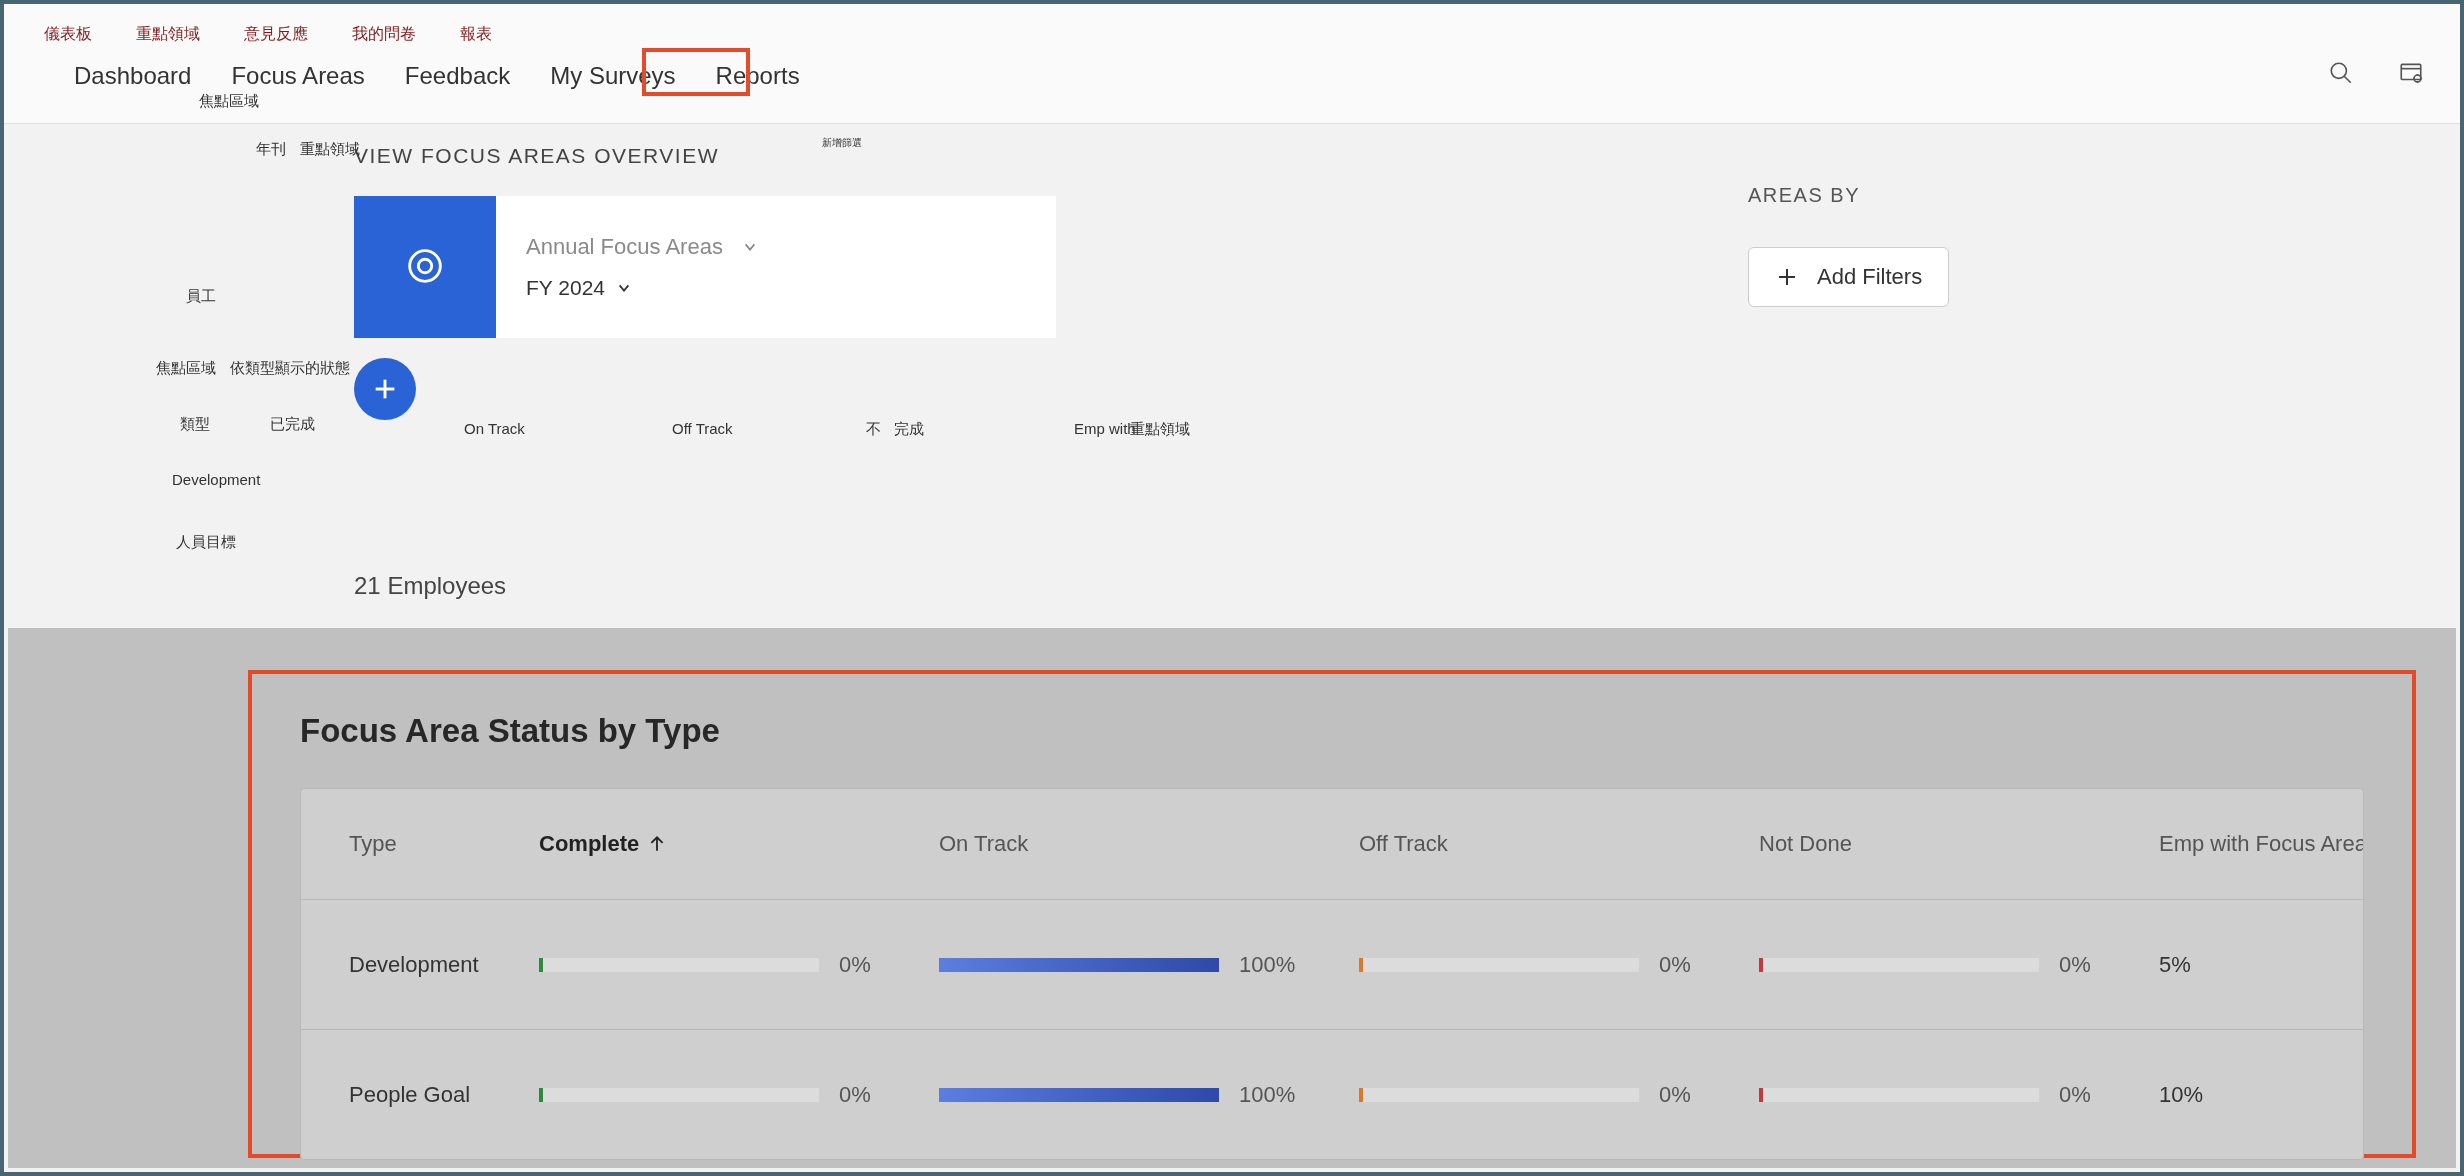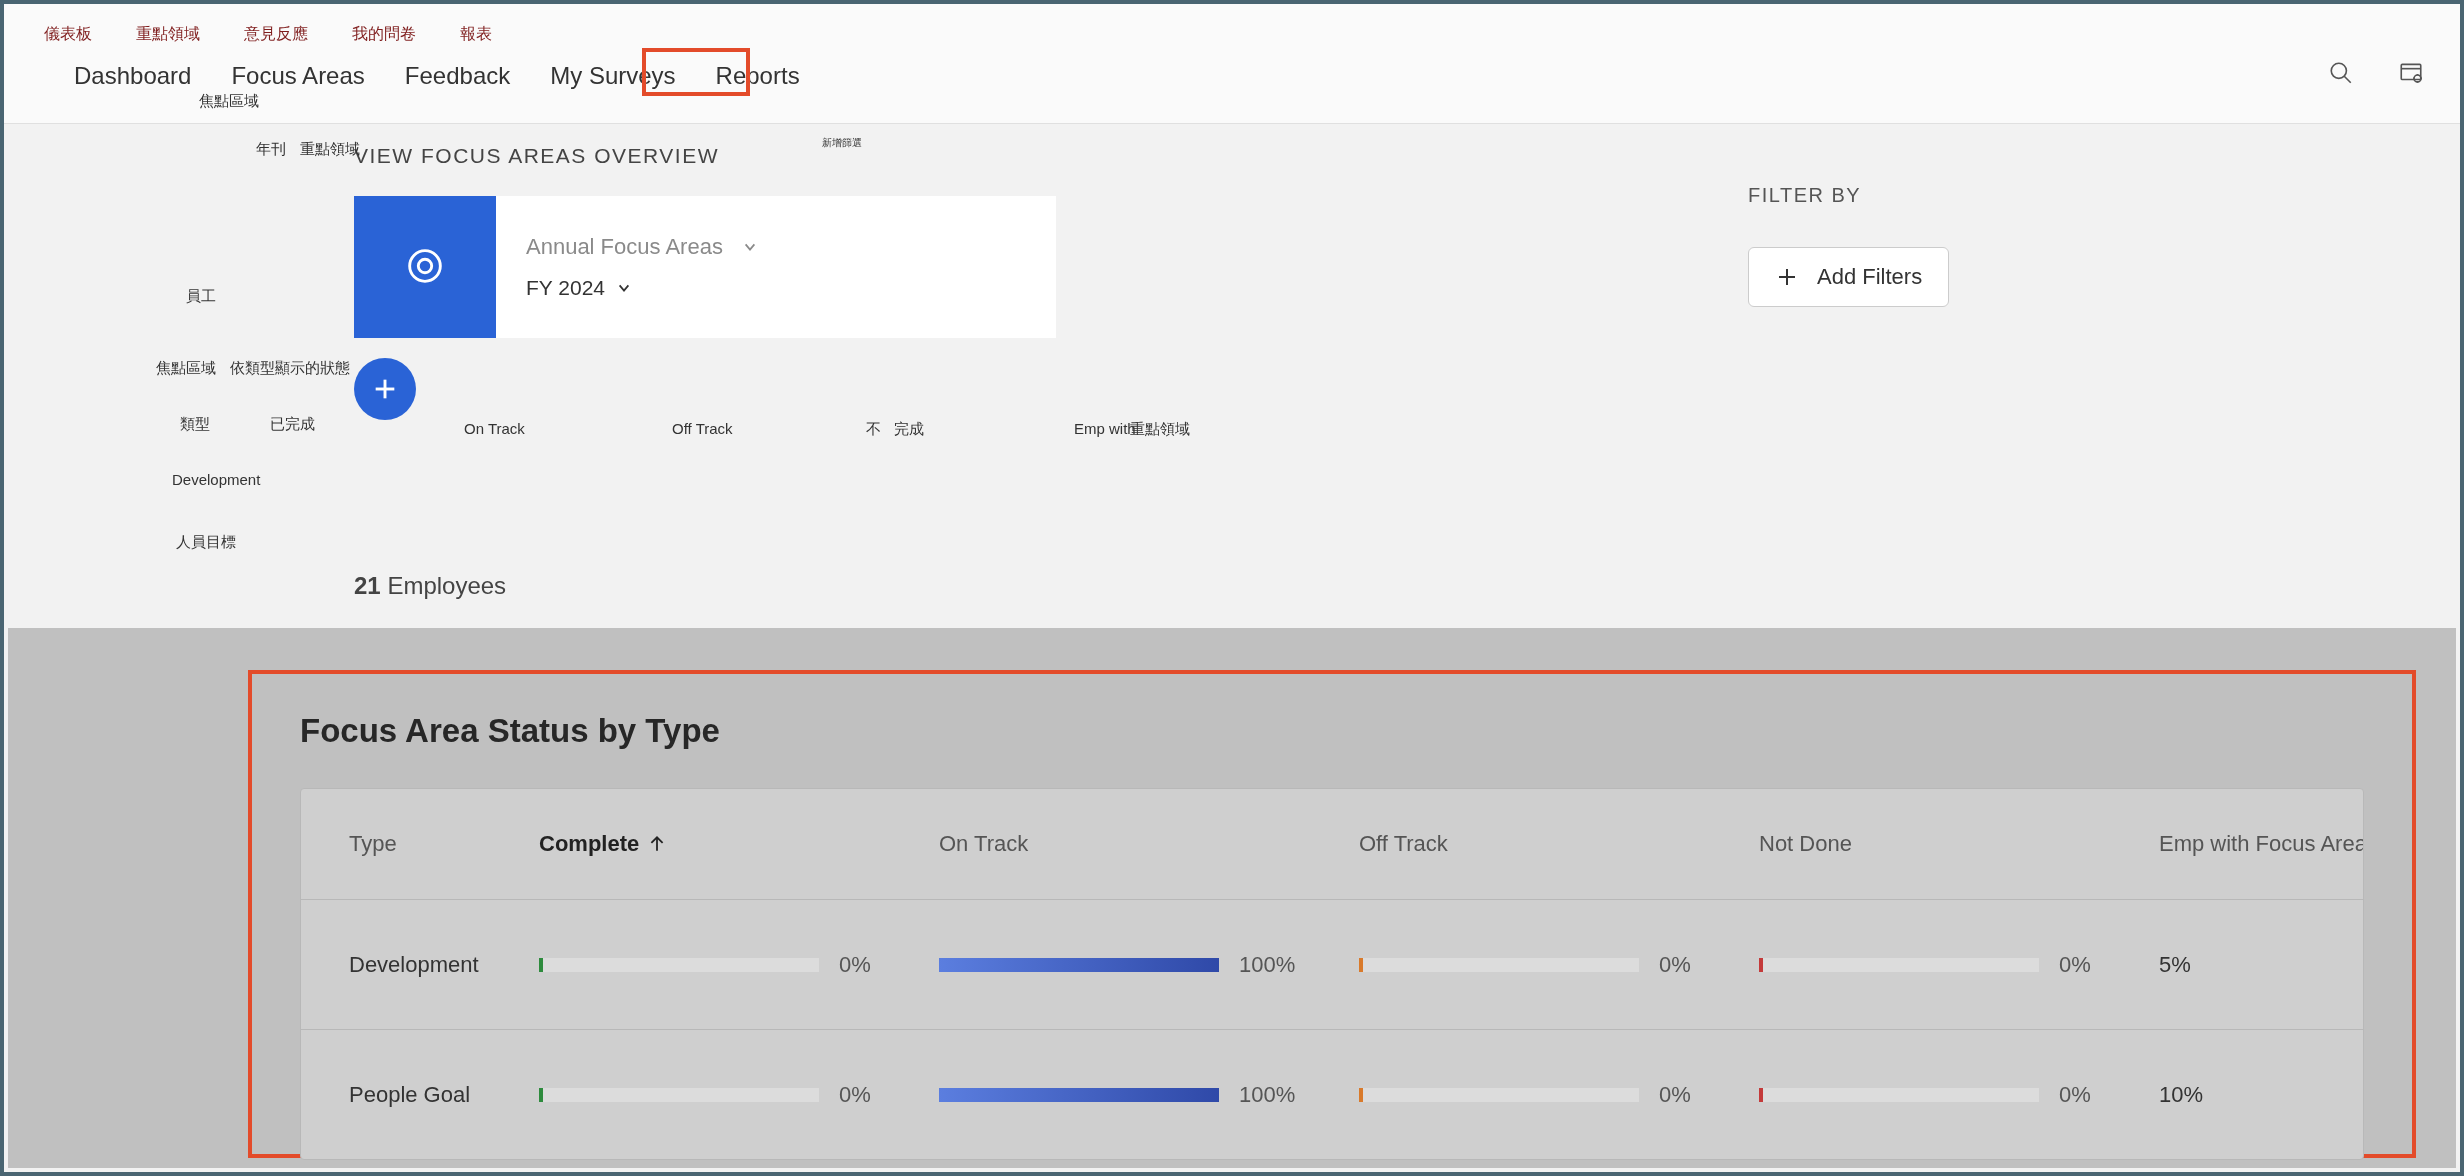--- a/index.html
+++ b/index.html
@@ -171,21 +171,21 @@
   }
   .overview-labels-row span { position: absolute; }
 
   .emp-count {
     position: absolute;
     left: 350px;
     top: 568px;
     font-size: 24px;
     color: #444;
   }
-  .emp-count b { font-weight: 700; }
+  .emp-count b { font-weight: 400; }
 
   
   .filter-panel {
     position: absolute;
     right: 48px;
     top: 150px;
     width: 700px;
     padding: 30px 36px;
   }
   .filter-title {
@@ -396,21 +396,21 @@
       <span style="left:910px;">Emp with</span>
       <span style="left:966px;">重點領域</span>
     </div>
 
     <div class="emp-count">
       <b>21</b>
       <span>Employees</span>
     </div>
 
     <div class="filter-panel">
-      <div class="filter-title">FILTER BY</div>
+      <div class="filter-title">AREAS BY</div>
       <div class="add-filters-btn">
         <svg viewBox="0 0 24 24" width="24" height="24">
             <line x1="12" y1="4" x2="12" y2="20"></line>
             <line x1="4" y1="12" x2="20" y2="12"></line>
           </svg>
         <span>Add Filters</span>
       </div>
     </div>
 
   </div>

